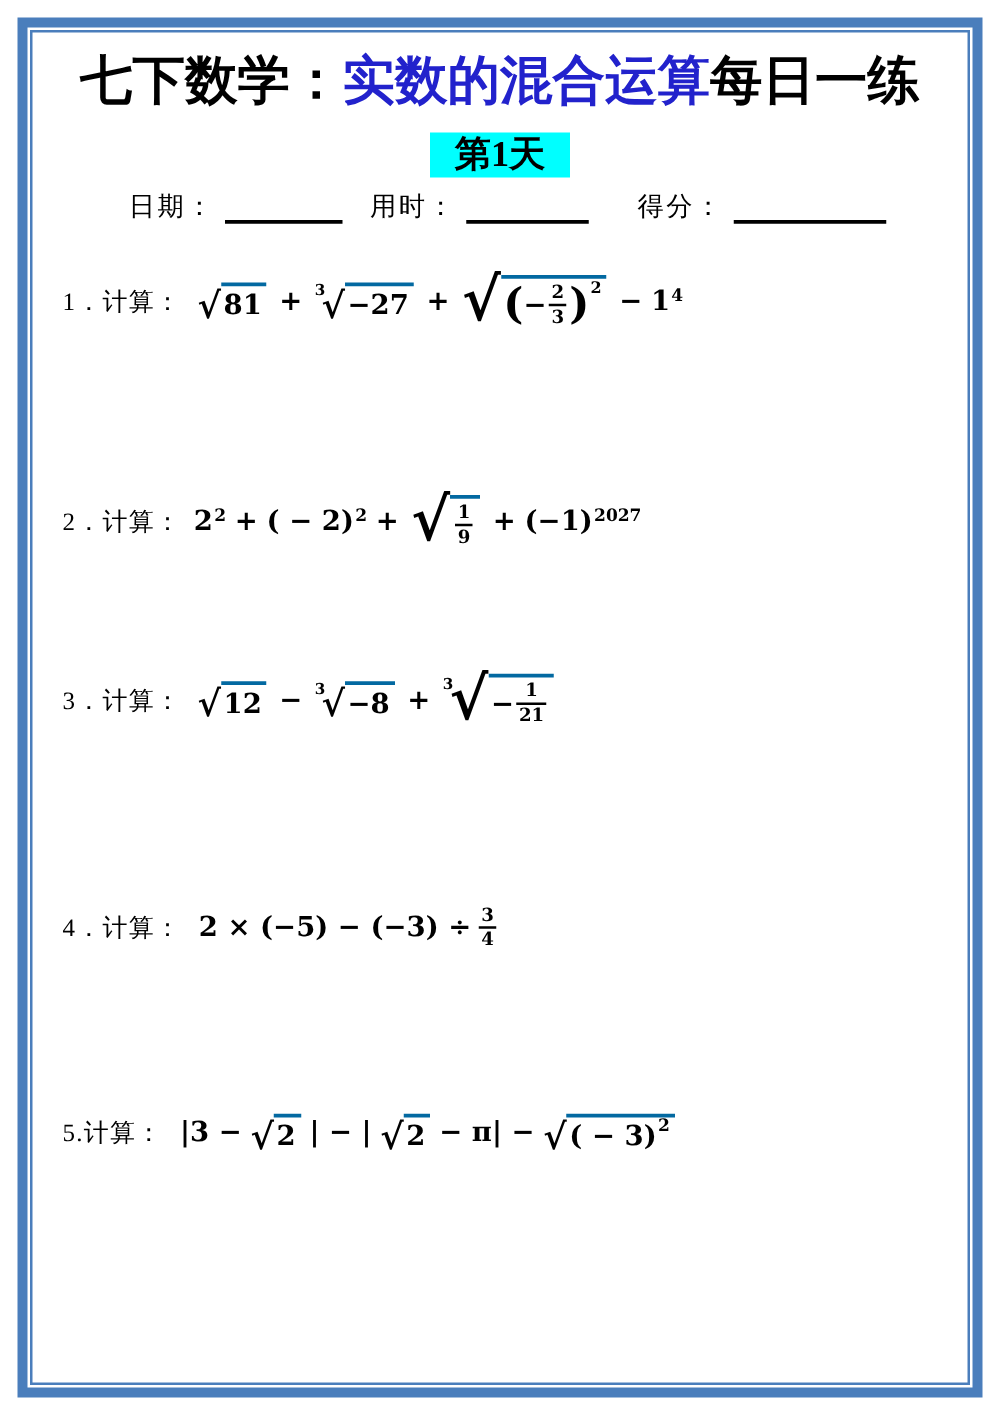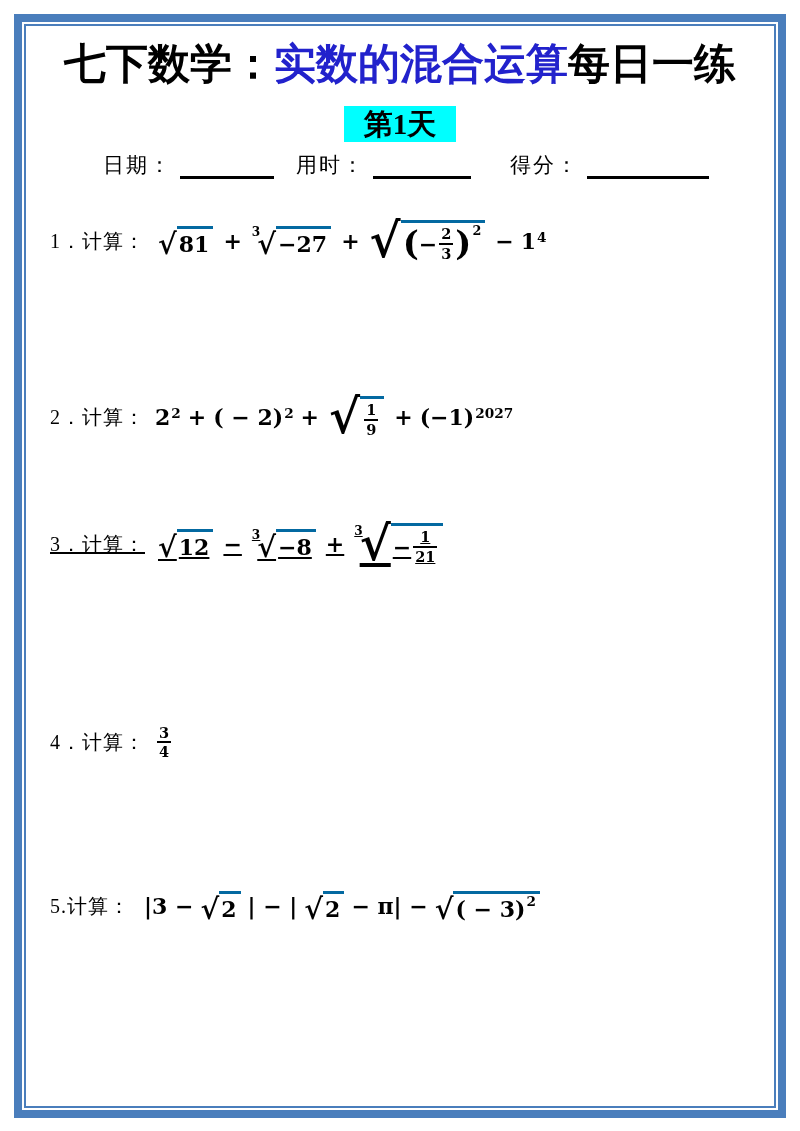--- a/index.html
+++ b/index.html
@@ -37,21 +37,21 @@
   .fieldsrow { position:absolute; top:151px; left:0; right:0; height:34px; font-size:21px; letter-spacing:2px; }
   .fg { position:absolute; top:0; white-space:nowrap; }
   .fg1 { left:103px; } .fg2 { left:296px; } .fg3 { left:510px; }
   .blank { display:inline-block; border-bottom:3px solid #000; height:22px; vertical-align:bottom; margin-left:8px; }
   .w1 { width:94px; } .w2 { width:98px; } .w3 { width:122px; }
 
   
   .problem { position:absolute; left:50px; display:flex; align-items:center; white-space:nowrap; }
   .p1 { top:194px; height:62px;margin-top:16px; }
   .p2 { top:390px; height:54px; }
-  .p3 { top:512px; height:64px;text-decoration:underline; }
+  .p3 { top:528px; height:64px; }
   .p4 { top:716px; height:52px; }
   .p5 { top:882px; height:48px; }
   .plabel { font-size:20px; letter-spacing:1px; margin-right:10px; }
 
   
   .math {
     font-family:"DejaVu Serif",serif; font-weight:bold; font-size:22px;
     display:inline-flex; align-items:center;
   }
   .op { margin:0 7px; }
@@ -175,20 +175,21 @@
             <span class="fden">21</span>
           </span>
         </span>
       </span>
   </span>
 </div>
 
 <div class="problem p4">
   <span class="plabel"><span>4．</span><span>计算：</span></span>
   <span class="math">
+    <span class="tx">2 × (−5) − (−3) ÷</span>
     <span class="frac">
         <span class="fnum">3</span>
         <span class="fden">4</span>
       </span>
   </span>
 </div>
 
 <div class="problem p5">
   <span class="plabel"><span>5.</span><span>计算：</span></span>
   <span class="math">

